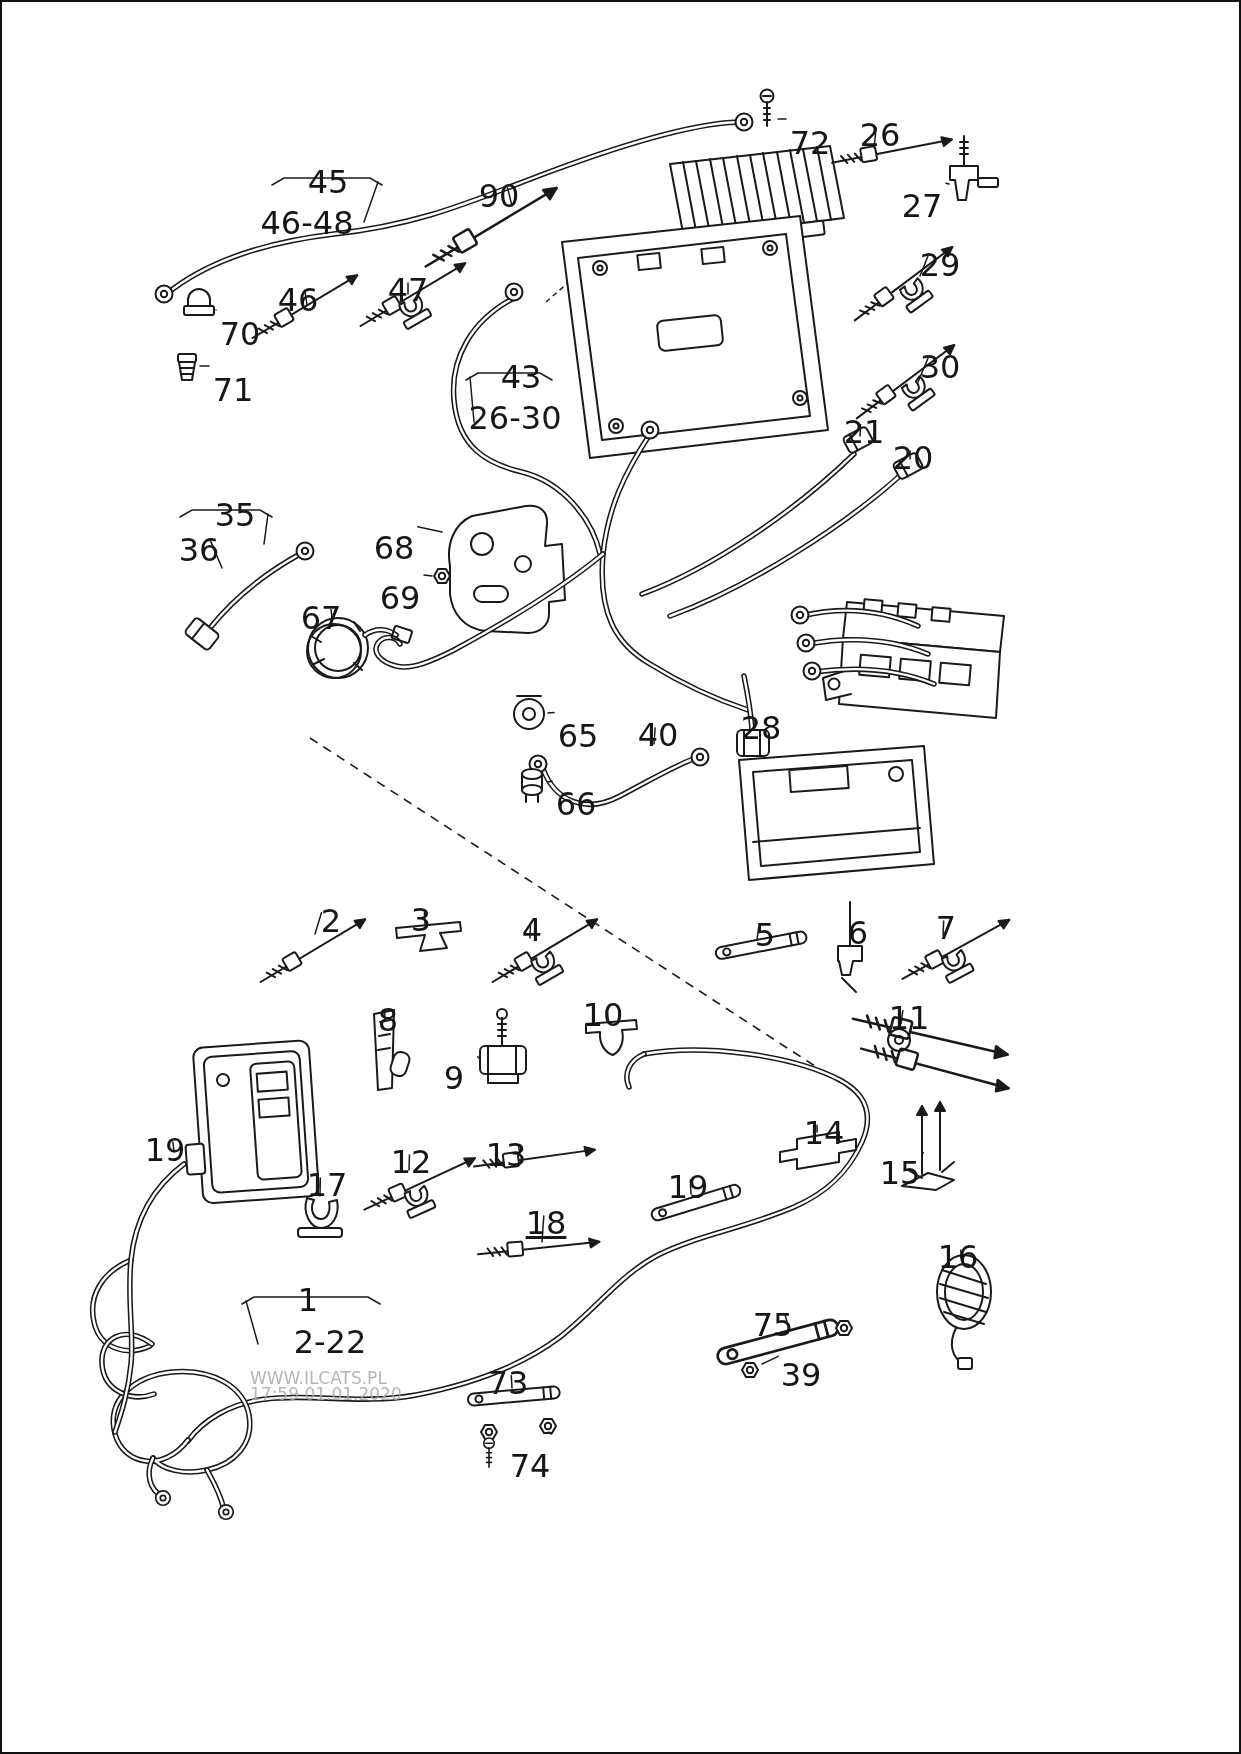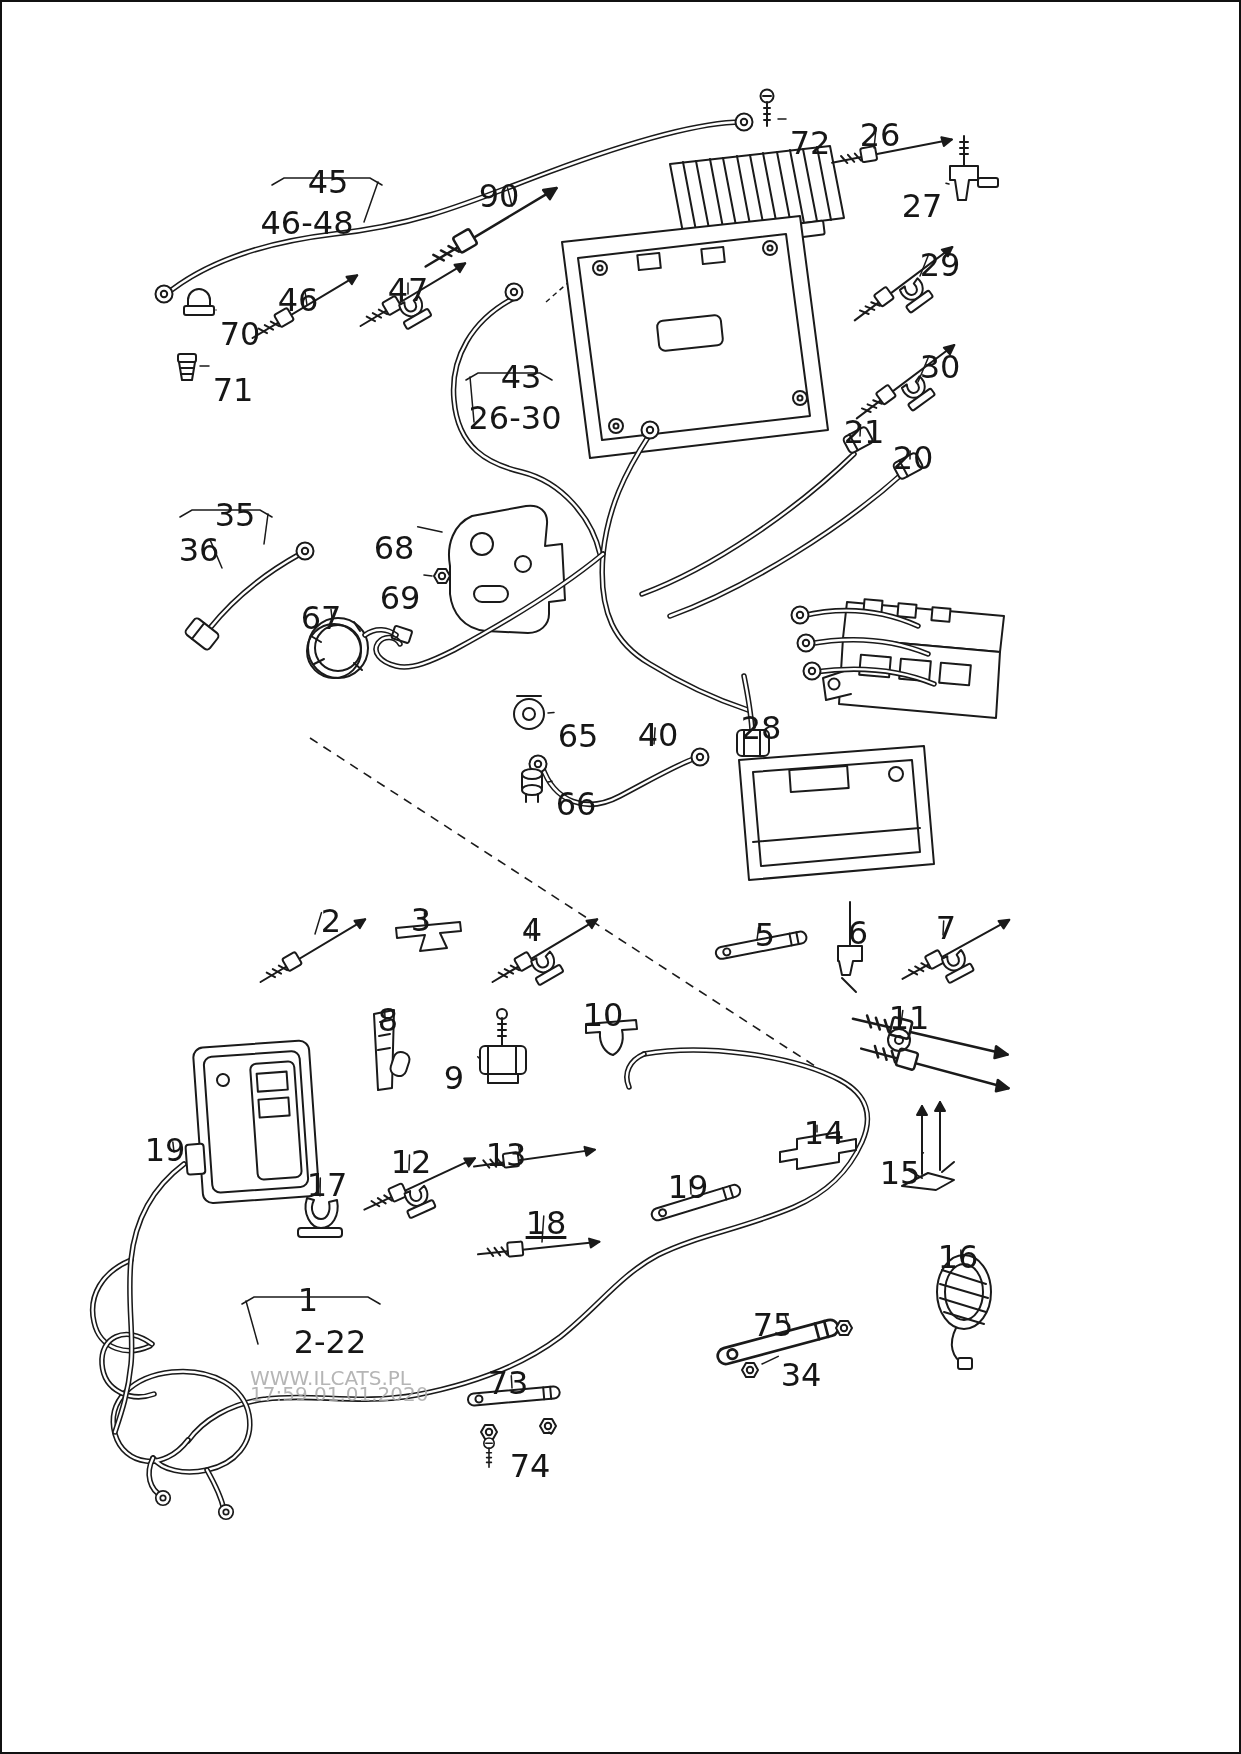--- a/index.html
+++ b/index.html
@@ -6,21 +6,21 @@
   #page{position:relative;width:1241px;height:1754px;background:#fff;border:2px solid #111;box-sizing:border-box;overflow:hidden;font-family:"DejaVu Sans",sans-serif;}
   #art{position:absolute;left:0;top:0;}
   .ln{stroke:#1a1a1a;stroke-width:2;fill:none;stroke-linecap:round;stroke-linejoin:round;}
   .thin{stroke:#1a1a1a;stroke-width:1.5;fill:none;stroke-linecap:round;}
   .cable-o{stroke:#1a1a1a;stroke-width:5.5;fill:none;stroke-linecap:round;}
   .cable-i{stroke:#fff;stroke-width:2.4;fill:none;stroke-linecap:round;}
   .dash{stroke:#1a1a1a;stroke-width:1.6;fill:none;stroke-dasharray:9 7;}
   .dash2{stroke:#1a1a1a;stroke-width:1.4;fill:none;stroke-dasharray:5 4;}
   #labels{position:absolute;inset:0;pointer-events:none;}
   .part-label{position:absolute;transform:translate(-50%,-50%);font-size:32px;color:#161616;white-space:nowrap;letter-spacing:0;margin-top:24px;}
-  #watermark{position:absolute;left:248px;top:1368px;color:#a9a9a9;font-size:20px;line-height:16px;opacity:.85;}
+  #watermark{position:absolute;left:248px;top:1368px;color:#a9a9a9;font-size:17px;line-height:16px;opacity:.85;}
 </style>
 </head>
 <body>
 
 <div id="page">
 
 <svg id="art" viewBox="0 0 1241 1754" width="1241" height="1754" xmlns="http://www.w3.org/2000/svg">
   <defs>
     <path id="c45" d="M162,294 C212,252 282,238 332,232 C422,222 472,198 547,170 C617,144 692,120 740,120"></path>
     <path id="c25" d="M512,296 C470,318 448,356 452,398 C456,446 486,462 520,470 C560,480 590,516 598,552"></path>
@@ -423,21 +423,21 @@
       <div class="part-label" style="left: 163px; top: 1124px;">19</div>
       <div class="part-label" style="left: 319px; top: 1159px; padding-left: 12px;">17</div>
       <div class="part-label" style="left: 409px; top: 1136px;">12</div>
       <div class="part-label" style="left: 504px; top: 1129px;">13</div>
       <div class="part-label" style="left: 822px; top: 1107px;">14</div>
       <div class="part-label" style="left: 898px; top: 1147px;">15</div>
       <div class="part-label" style="left: 686px; top: 1161px;">19</div>
       <div class="part-label" style="left: 544px; top: 1197px; text-decoration: underline;">18</div>
       <div class="part-label" style="left: 956px; top: 1231px;">16</div>
       <div class="part-label" style="left: 771px; top: 1299px;">75</div>
-      <div class="part-label" style="left: 799px; top: 1349px;">34</div>
+      <div class="part-label" style="left: 799px; top: 1349px;">39</div>
       <div class="part-label" style="left: 506px; top: 1357px;">73</div>
       <div class="part-label" style="left: 528px; top: 1440px;">74</div>
       <div class="part-label" style="left: 326px; top: 156px;">45</div>
       <div class="part-label" style="left: 305px; top: 197px;">46-48</div>
       <div class="part-label" style="left: 519px; top: 351px;">43</div>
       <div class="part-label" style="left: 513px; top: 392px;">26-30</div>
       <div class="part-label" style="left: 233px; top: 489px; text-align: center;">35</div>
       <div class="part-label" style="left: 306px; top: 1274px;">1</div>
       <div class="part-label" style="left: 328px; top: 1316px;">2-22</div>
     </div>

